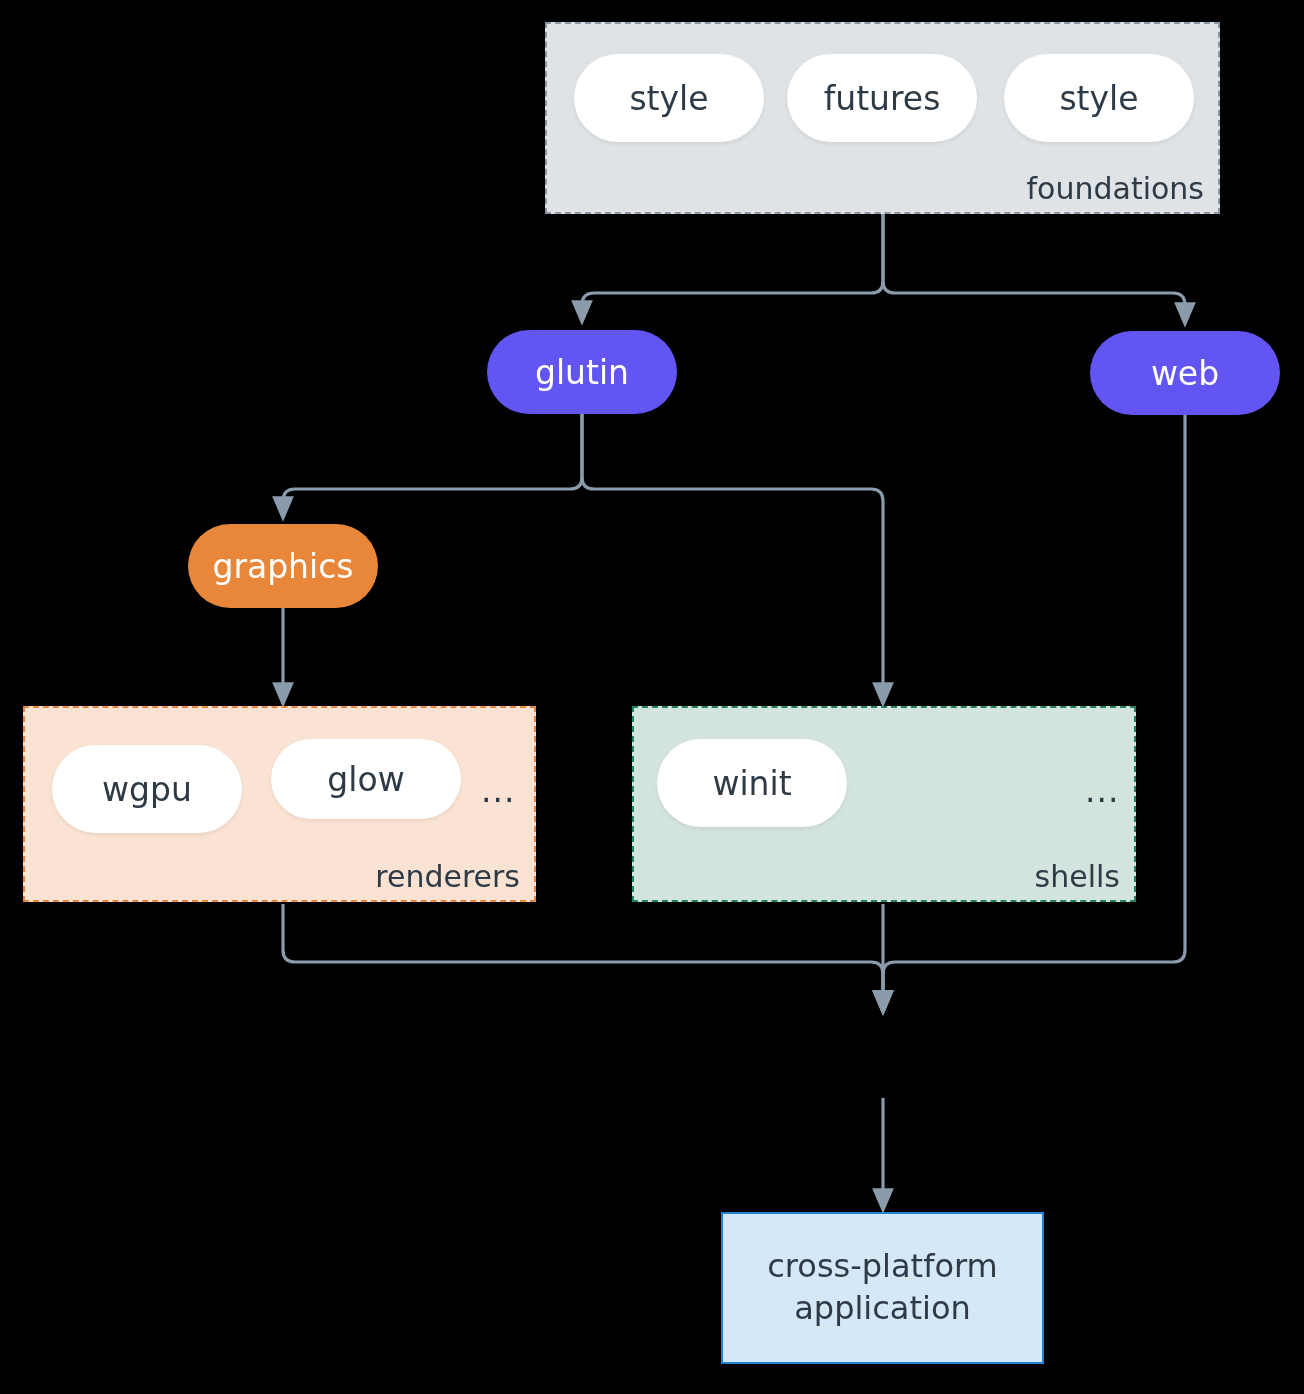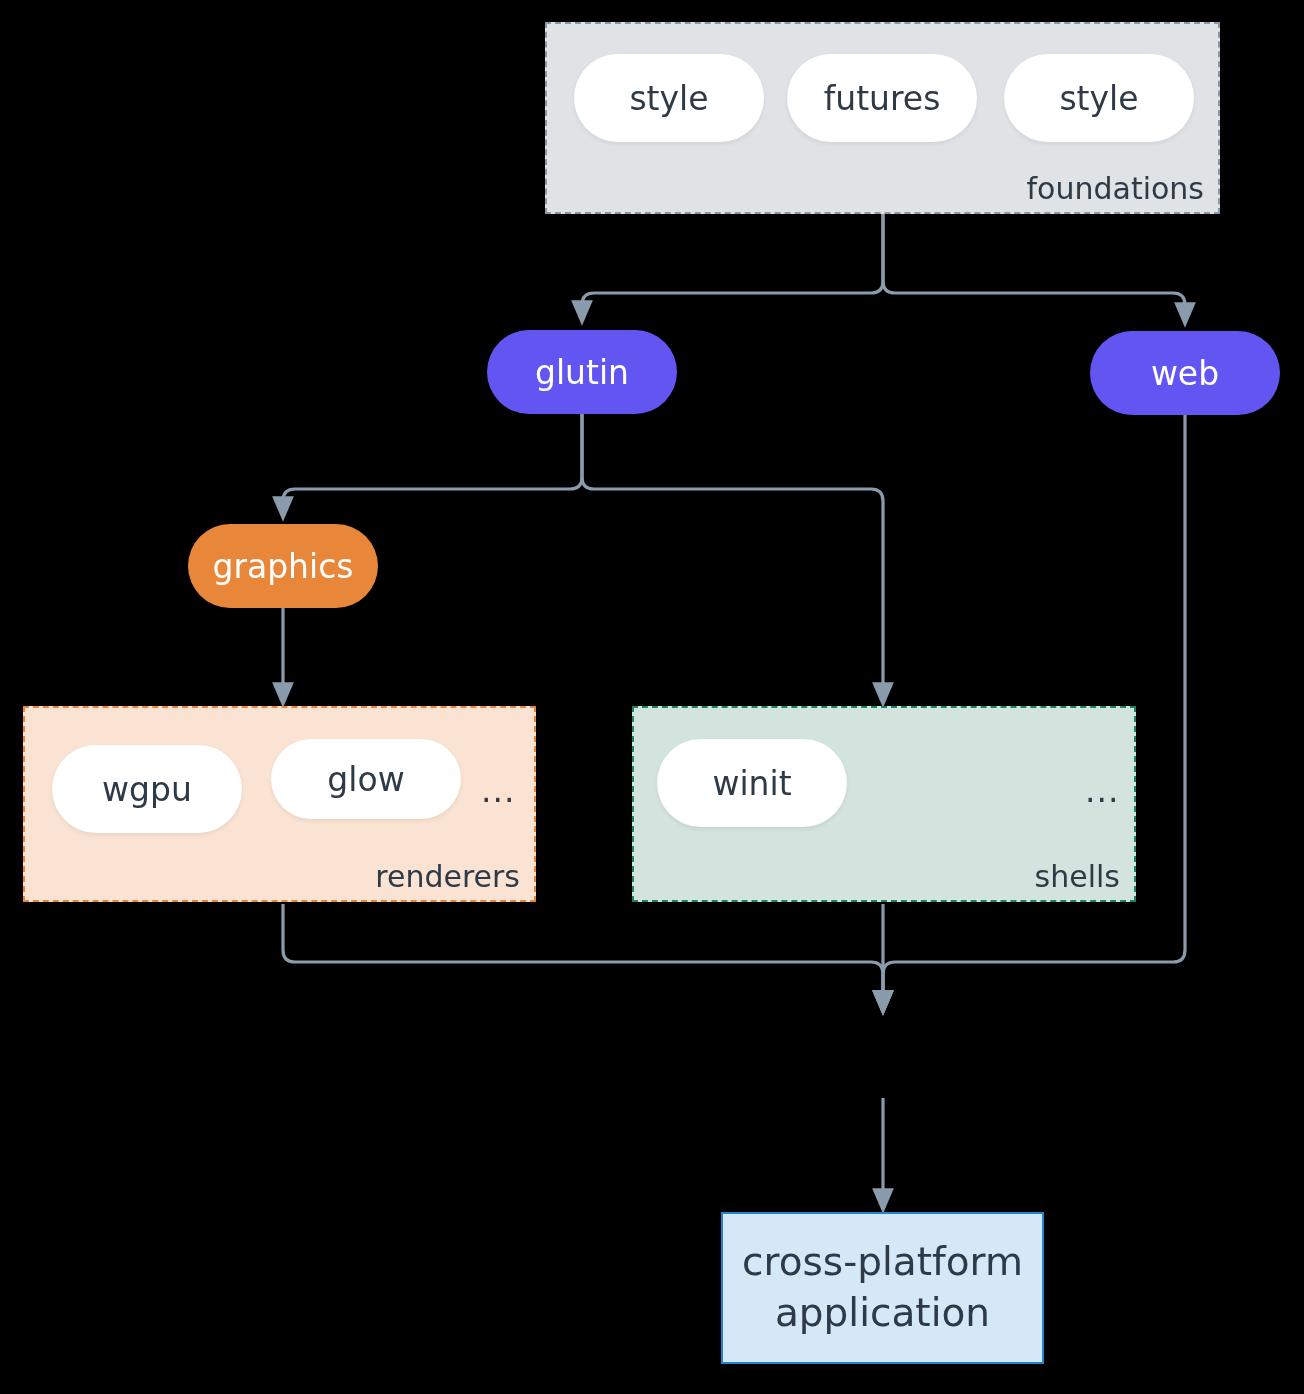--- a/index.html
+++ b/index.html
@@ -101,21 +101,21 @@
   }
 
   
   .rect-node {
     position: absolute;
     box-sizing: border-box;
     display: flex;
     flex-direction: column;
     align-items: center;
     justify-content: center;
-    font-size: 39px;
+    font-size: 32px;
     color: #2e3b47;
     line-height: 1.3;
     border-width: 2px;
     border-style: solid;
   }
 </style>
 </head>
 <body>
 
 <div id="stage">

